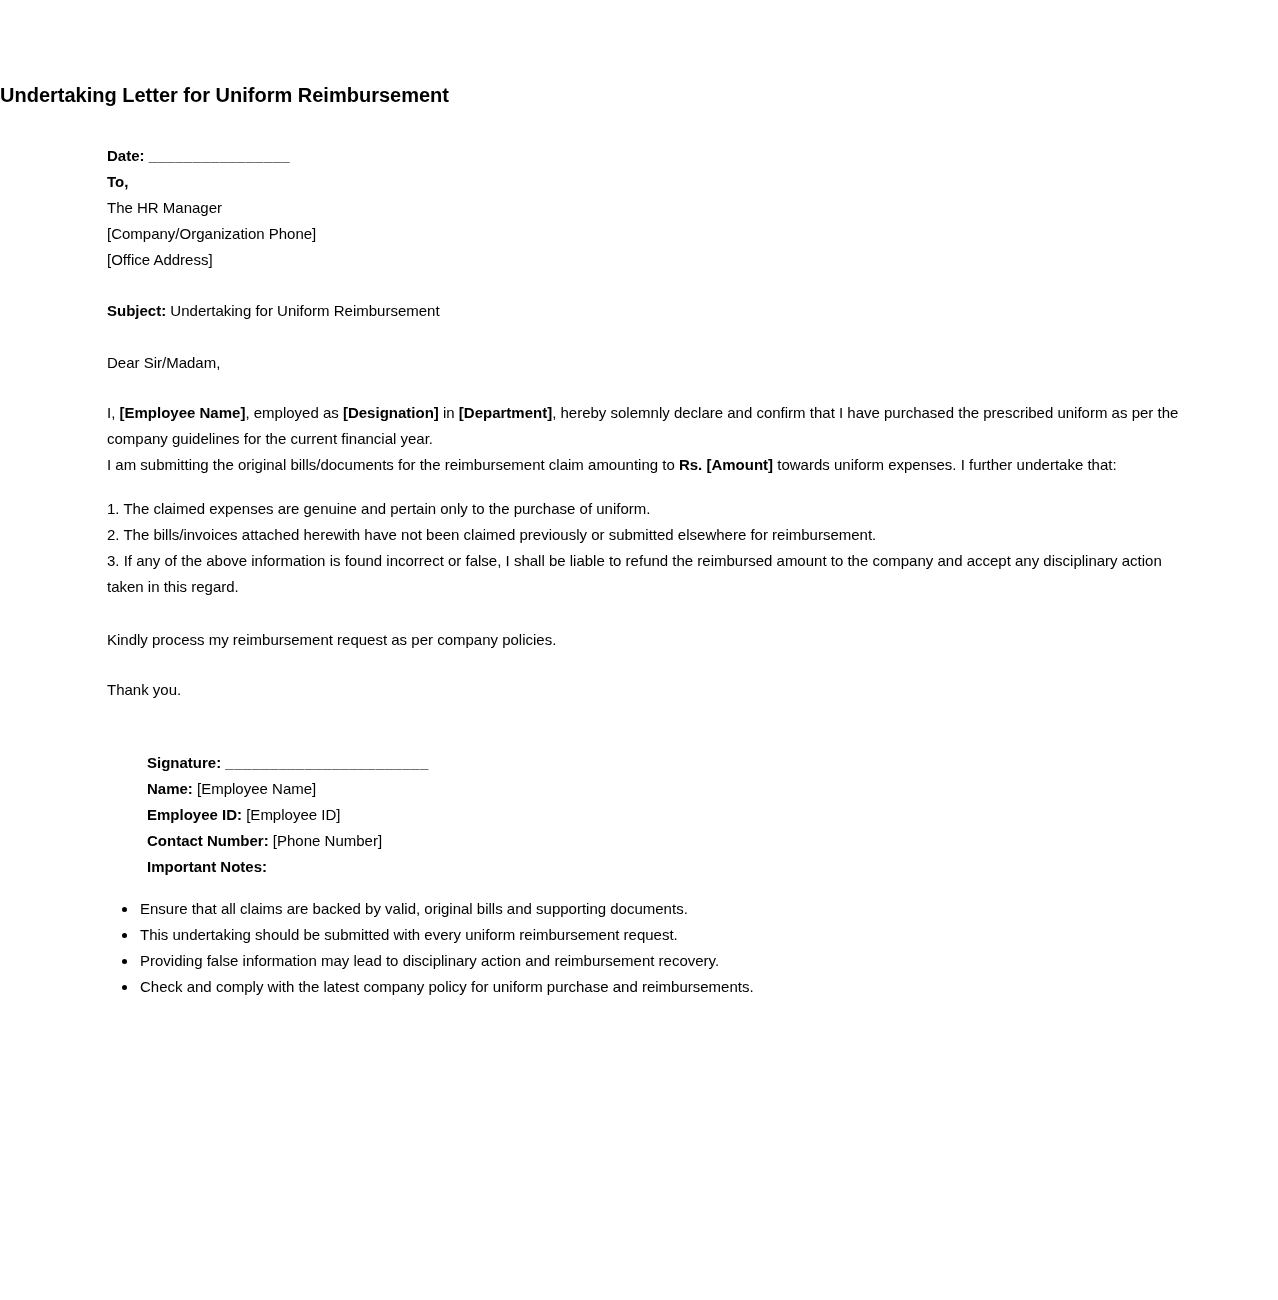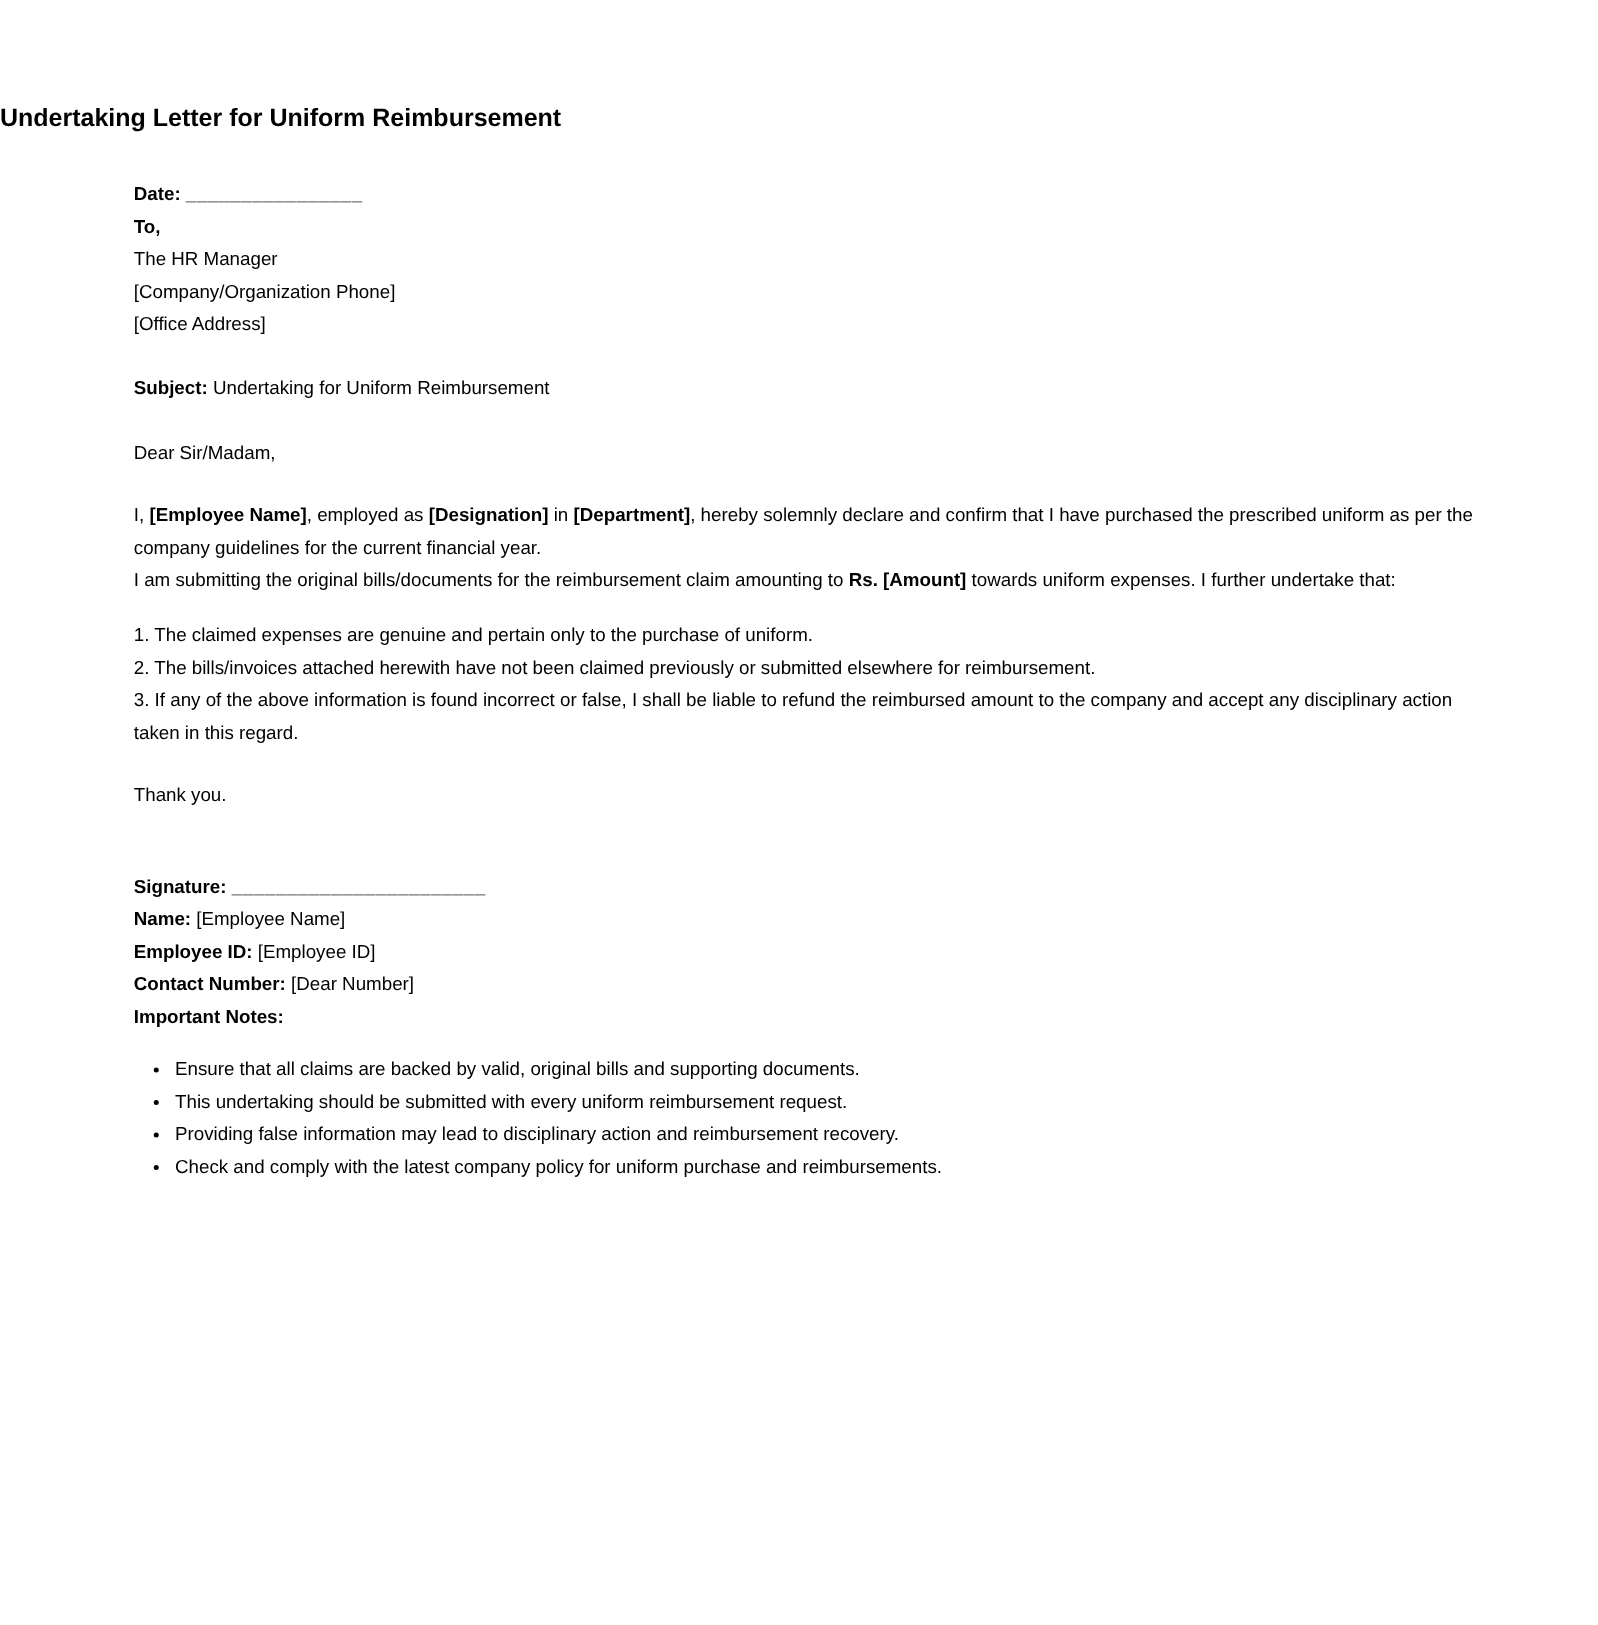--- a/index.html
+++ b/index.html
@@ -31,21 +31,21 @@
   .block { margin: 0; }
   .header-block   { margin-top: 36px; }
   .subject-row    { margin-top: 25px; }
   .salutation     { margin-top: 26px; }
   .para-declare   { margin-top: 24px; }
   .para-submit    { }
   .points-block   { margin-top: 18px; }
   .para-request   { margin-top: 27px; }
   .para-thanks    { margin-top: 24px; }
   .para-signoff   { margin-top: 27px; }
-  .signature-block{ margin-top: 47px; }
+  .signature-block{ margin-top: 47px; margin-left: 40px; }
   .blank-line     { font-weight: bold; letter-spacing: 0.5px; }
   ul.notes-list {
     margin: 16px 0 0 0;
     padding: 0 0 0 31px;
   }
   ul.notes-list li {
     padding-left: 2px;
   }
 </style>
 </head>
@@ -72,29 +72,30 @@
     <p class="block para-declare"><span>I, </span><strong>[Employee Name]</strong><span>, employed as </span><strong>[Designation]</strong><span> in </span><strong>[Department]</strong><span>, hereby solemnly declare and confirm that I have purchased the prescribed uniform as per the company guidelines for the current financial year.</span></p>
 
     <p class="block para-submit"><span>I am submitting the original bills/documents for the reimbursement claim amounting to </span><strong>Rs. [Amount]</strong><span> towards uniform expenses. I further undertake that:</span></p>
 
     <div class="block points-block">
       <div>1. The claimed expenses are genuine and pertain only to the purchase of uniform.</div>
       <div>2. The bills/invoices attached herewith have not been claimed previously or submitted elsewhere for reimbursement.</div>
       <div>3. If any of the above information is found incorrect or false, I shall be liable to refund the reimbursed amount to the company and accept any disciplinary action taken in this regard.</div>
     </div>
 
+    <p class="block para-request">Kindly process my reimbursement request as per company policies.</p>
 
     <p class="block para-thanks">Thank you.</p>
 
 
     <div class="block signature-block">
       <div><strong>Signature:</strong> <span class="blank-line">_______________________</span></div>
       <div><strong>Name:</strong> <span>[Employee Name]</span></div>
       <div><strong>Employee ID:</strong> <span>[Employee ID]</span></div>
-      <div><strong>Contact Number:</strong> <span>[Dear Number]</span></div>
+      <div><strong>Contact Number:</strong> <span>[Phone Number]</span></div>
       <div><strong>Important Notes:</strong></div>
     </div>
 
     <ul class="notes-list">
       <li>Ensure that all claims are backed by valid, original bills and supporting documents.</li>
       <li>This undertaking should be submitted with every uniform reimbursement request.</li>
       <li>Providing false information may lead to disciplinary action and reimbursement recovery.</li>
       <li>Check and comply with the latest company policy for uniform purchase and reimbursements.</li>
     </ul>
 

